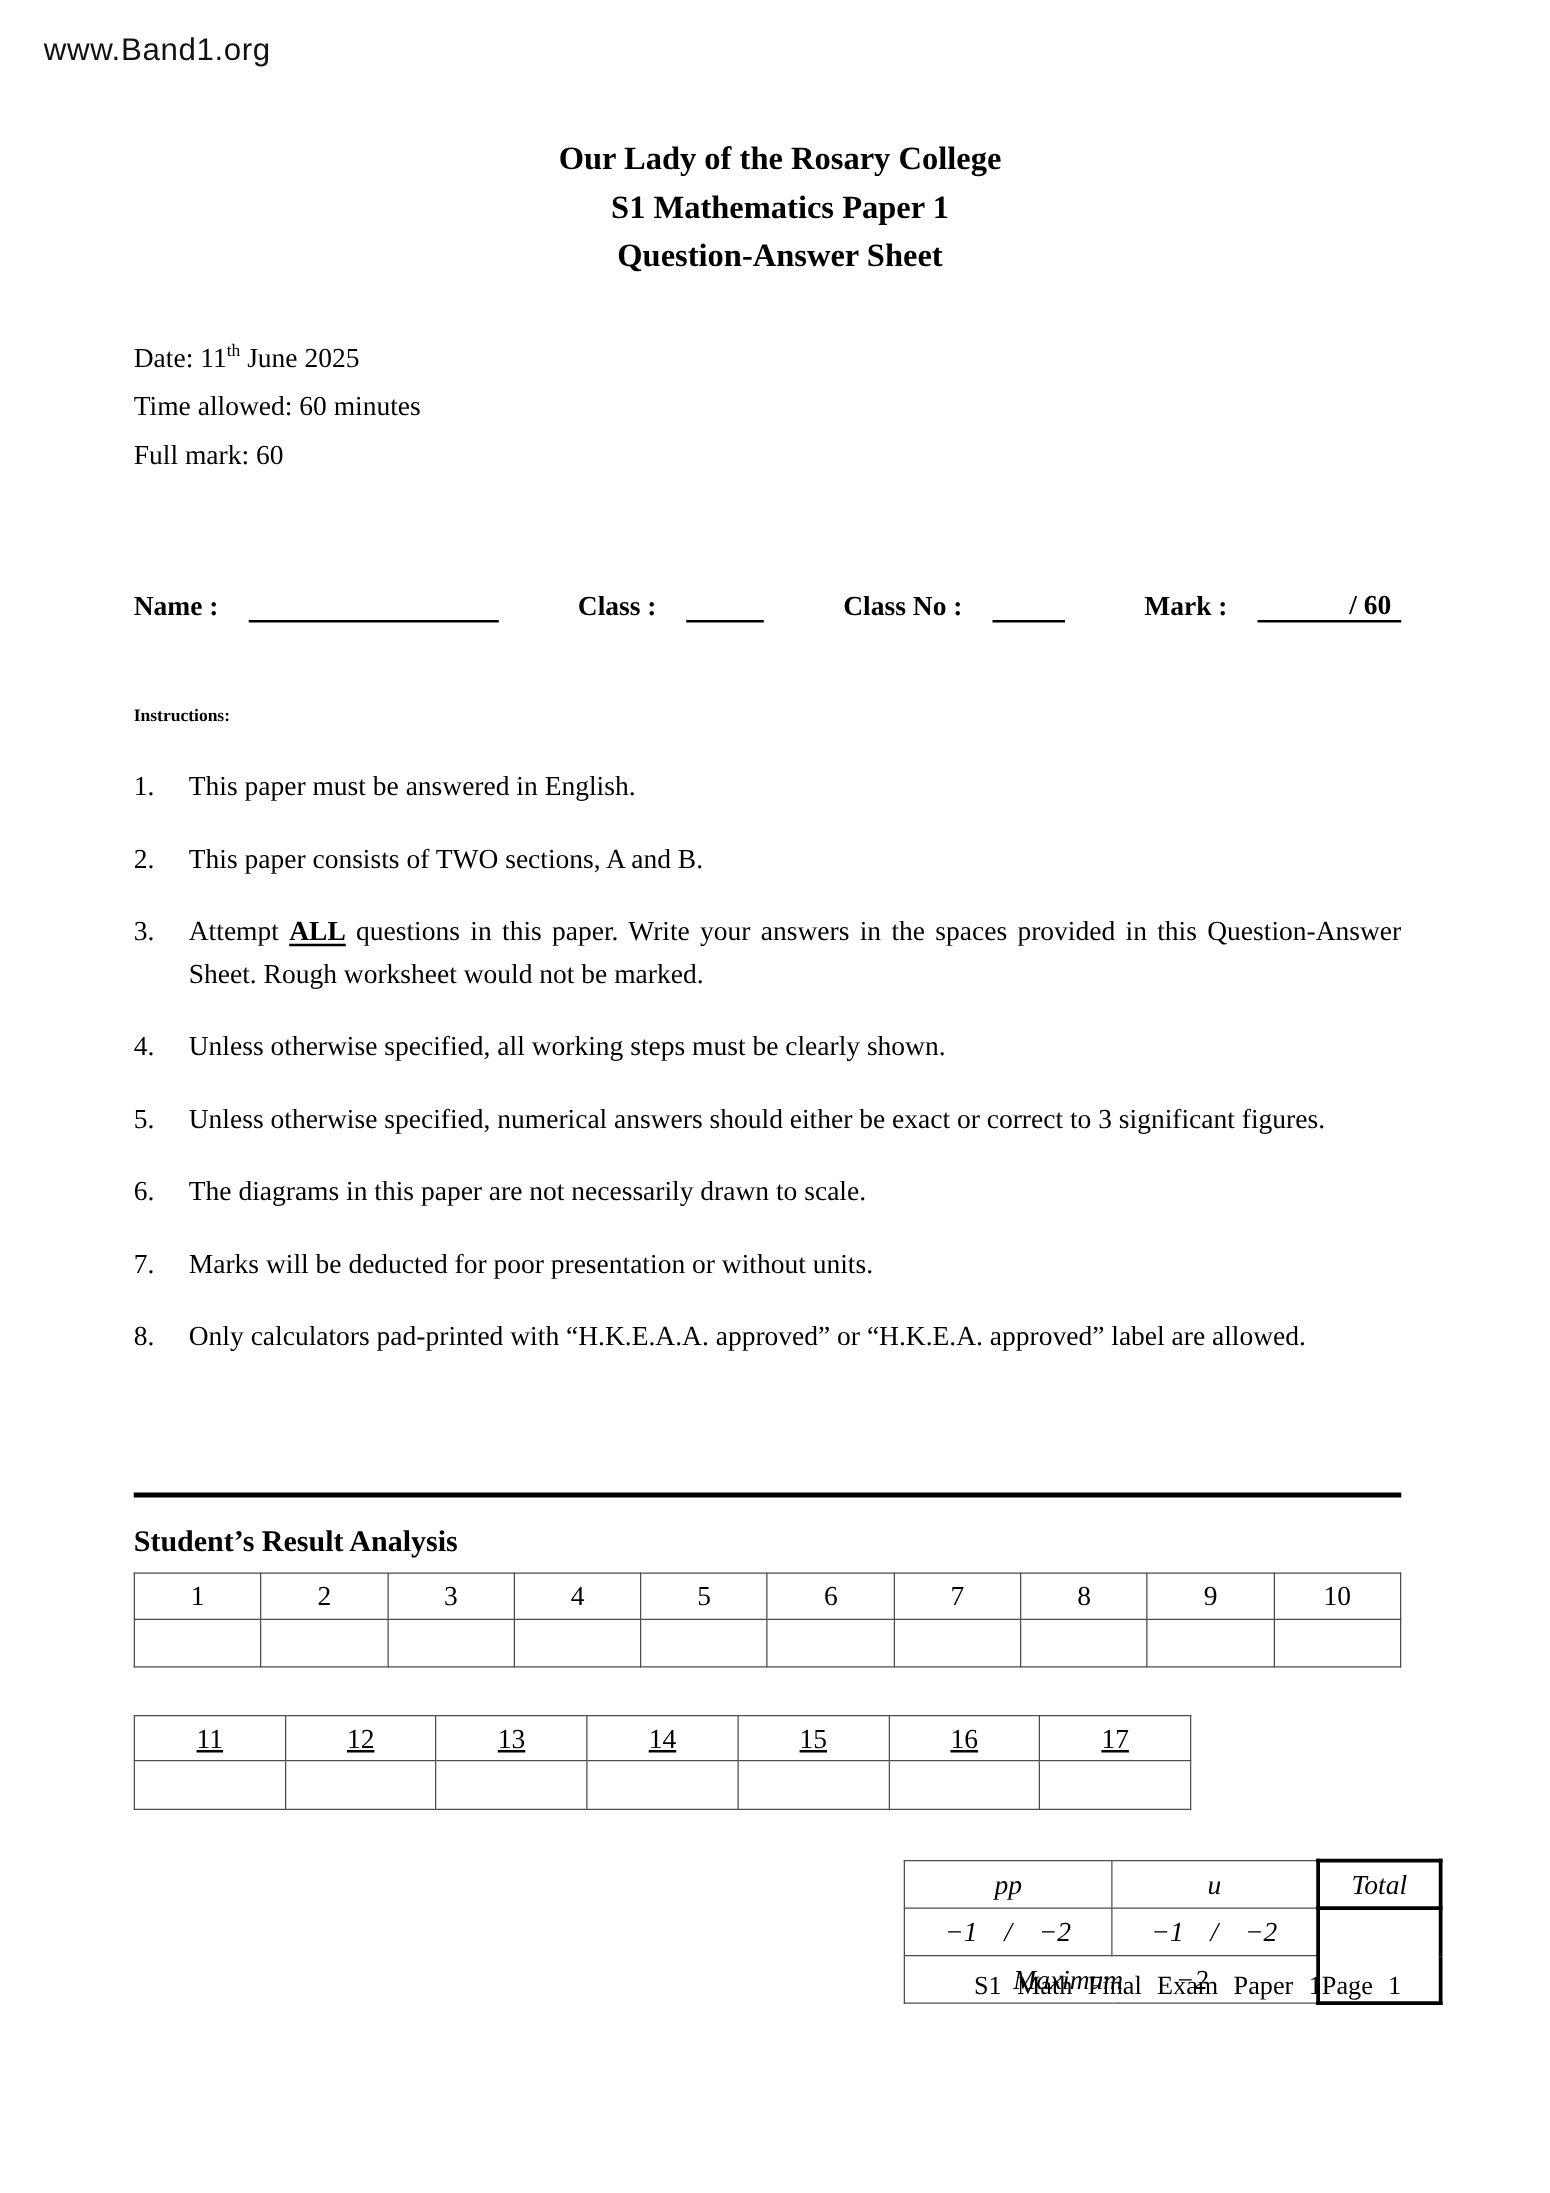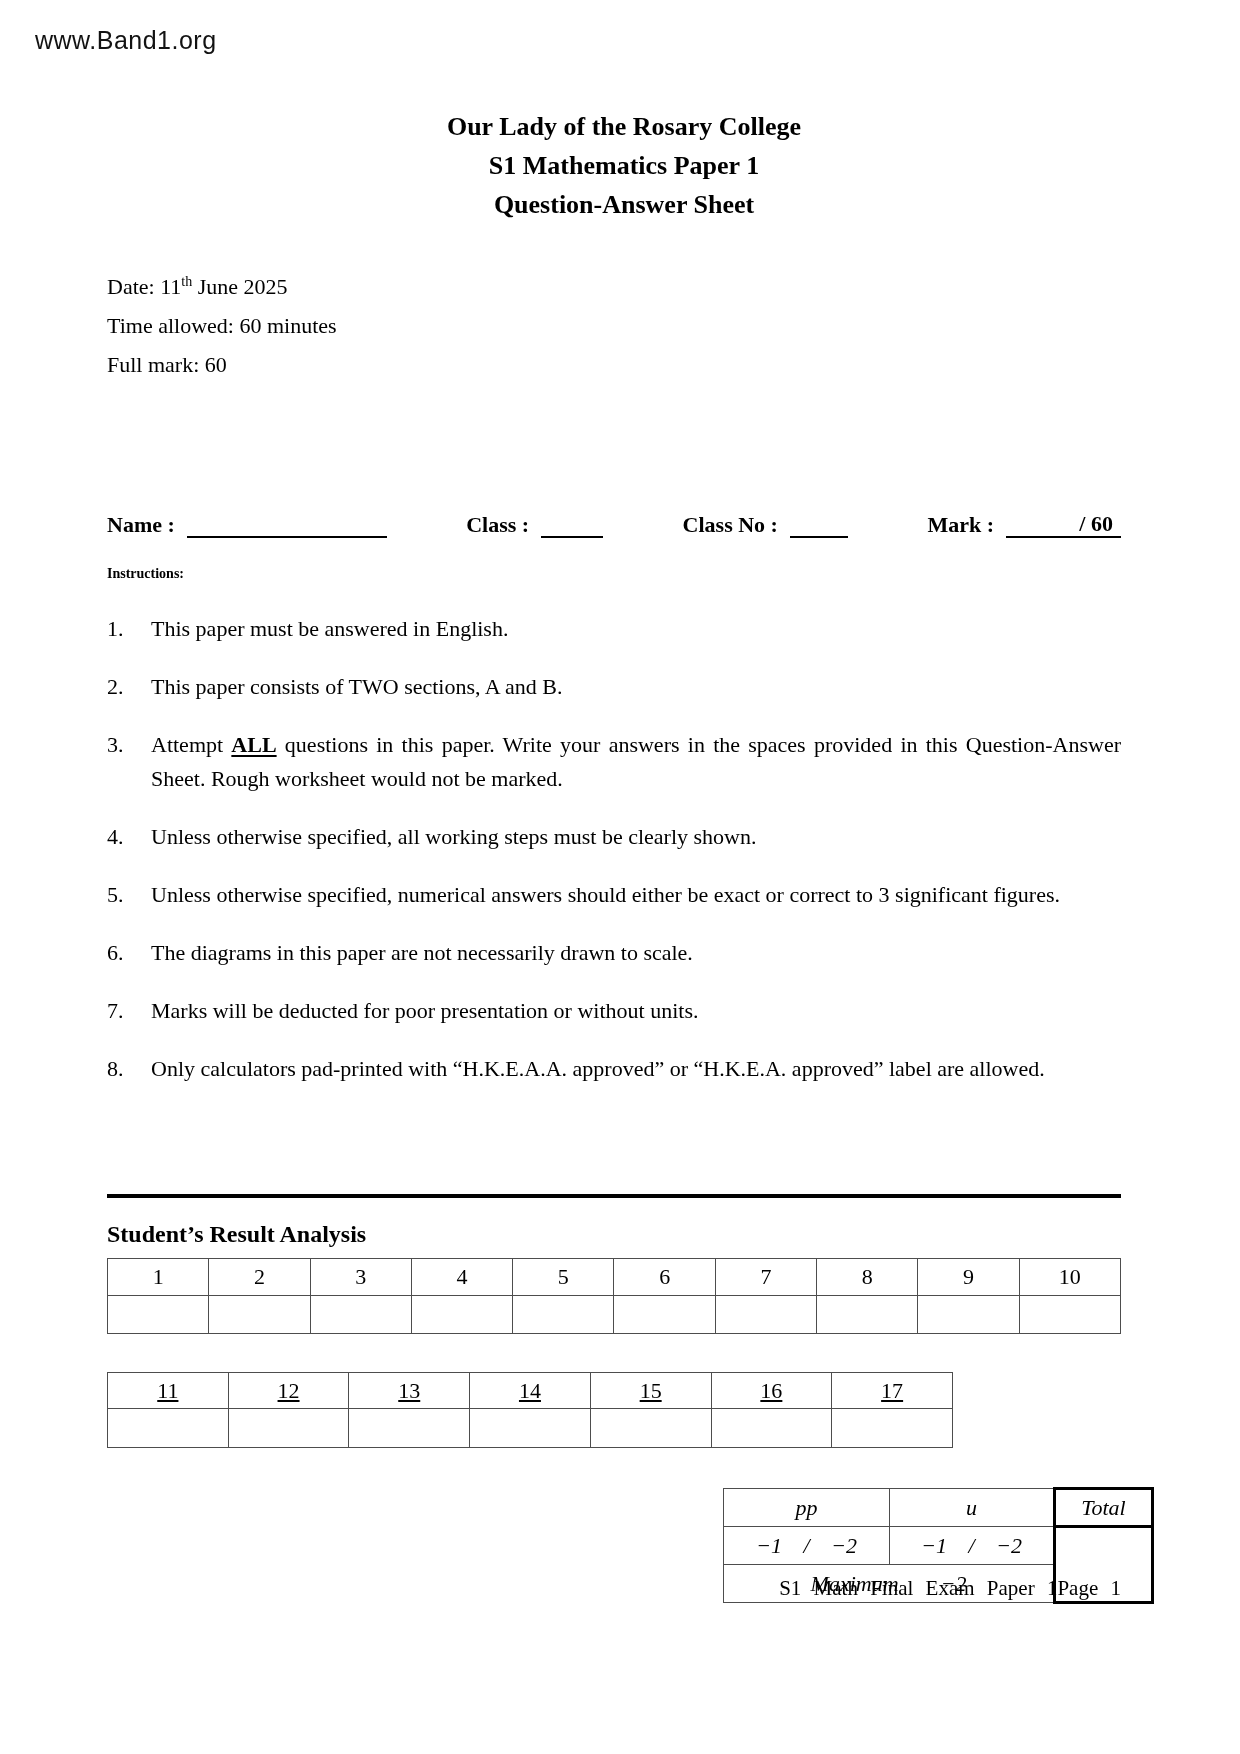--- a/index.html
+++ b/index.html
@@ -24,25 +24,25 @@
   .info-block {
     position: absolute; left: 107px; top: 262px;
     font-size: 22px; line-height: 39px;
   }
   .info-block sup { font-size: 14px; }
   .fields-row {
     position: absolute; left: 107px; top: 471px; width: 1014px;
     display: flex; justify-content: space-between; align-items: flex-end;
     font-size: 22px; font-weight: bold;
   }
-  .field-group { display: flex; align-items: flex-end; }
+  .field-group { display: flex; align-items: flex-end; gap: 12px; }
   .field-label { margin-right: 12px; white-space: nowrap; }
   .field-line {
     display: inline-block; border-bottom: 2px solid #000;
-    height: 27px; text-align: right; margin-top: 40px;
+    height: 27px; text-align: right;
   }
   .line-name { width: 200px; }
   .line-class { width: 62px; }
   .line-classno { width: 58px; }
   .line-mark { width: 115px; padding-right: 8px; }
   .instr-heading {
     position: absolute; left: 107px; top: 566px;
     font-size: 14px; font-weight: bold;
   }
   .instr-list {

